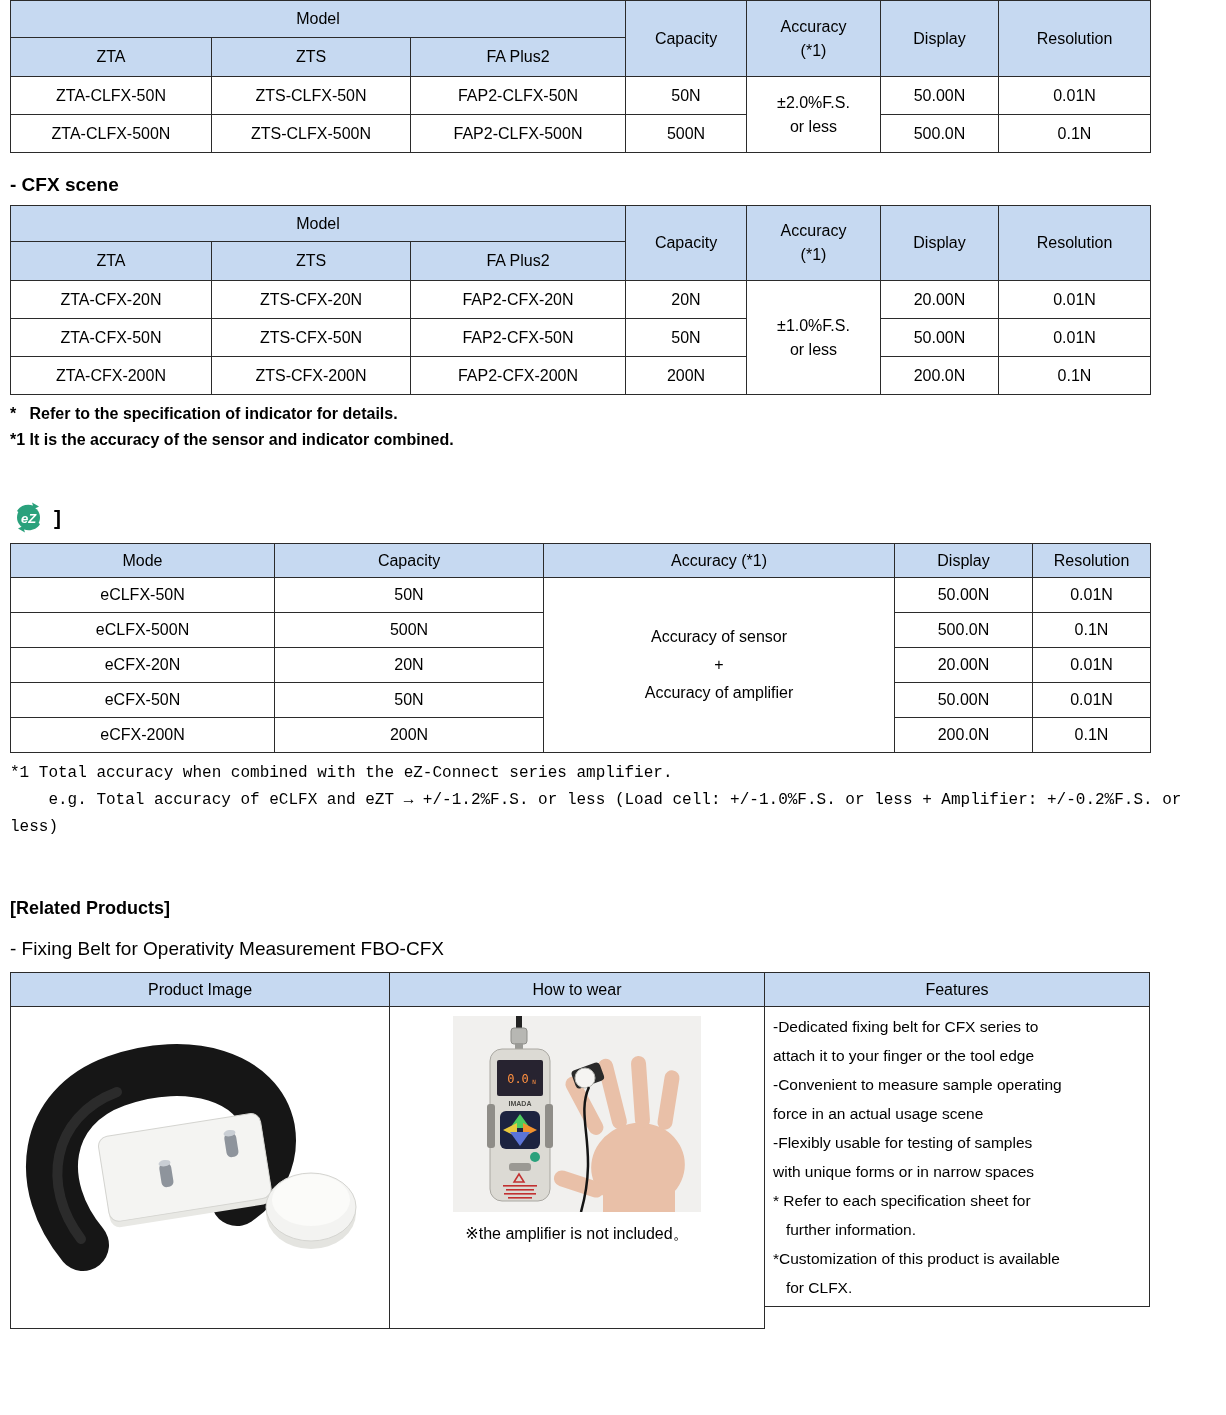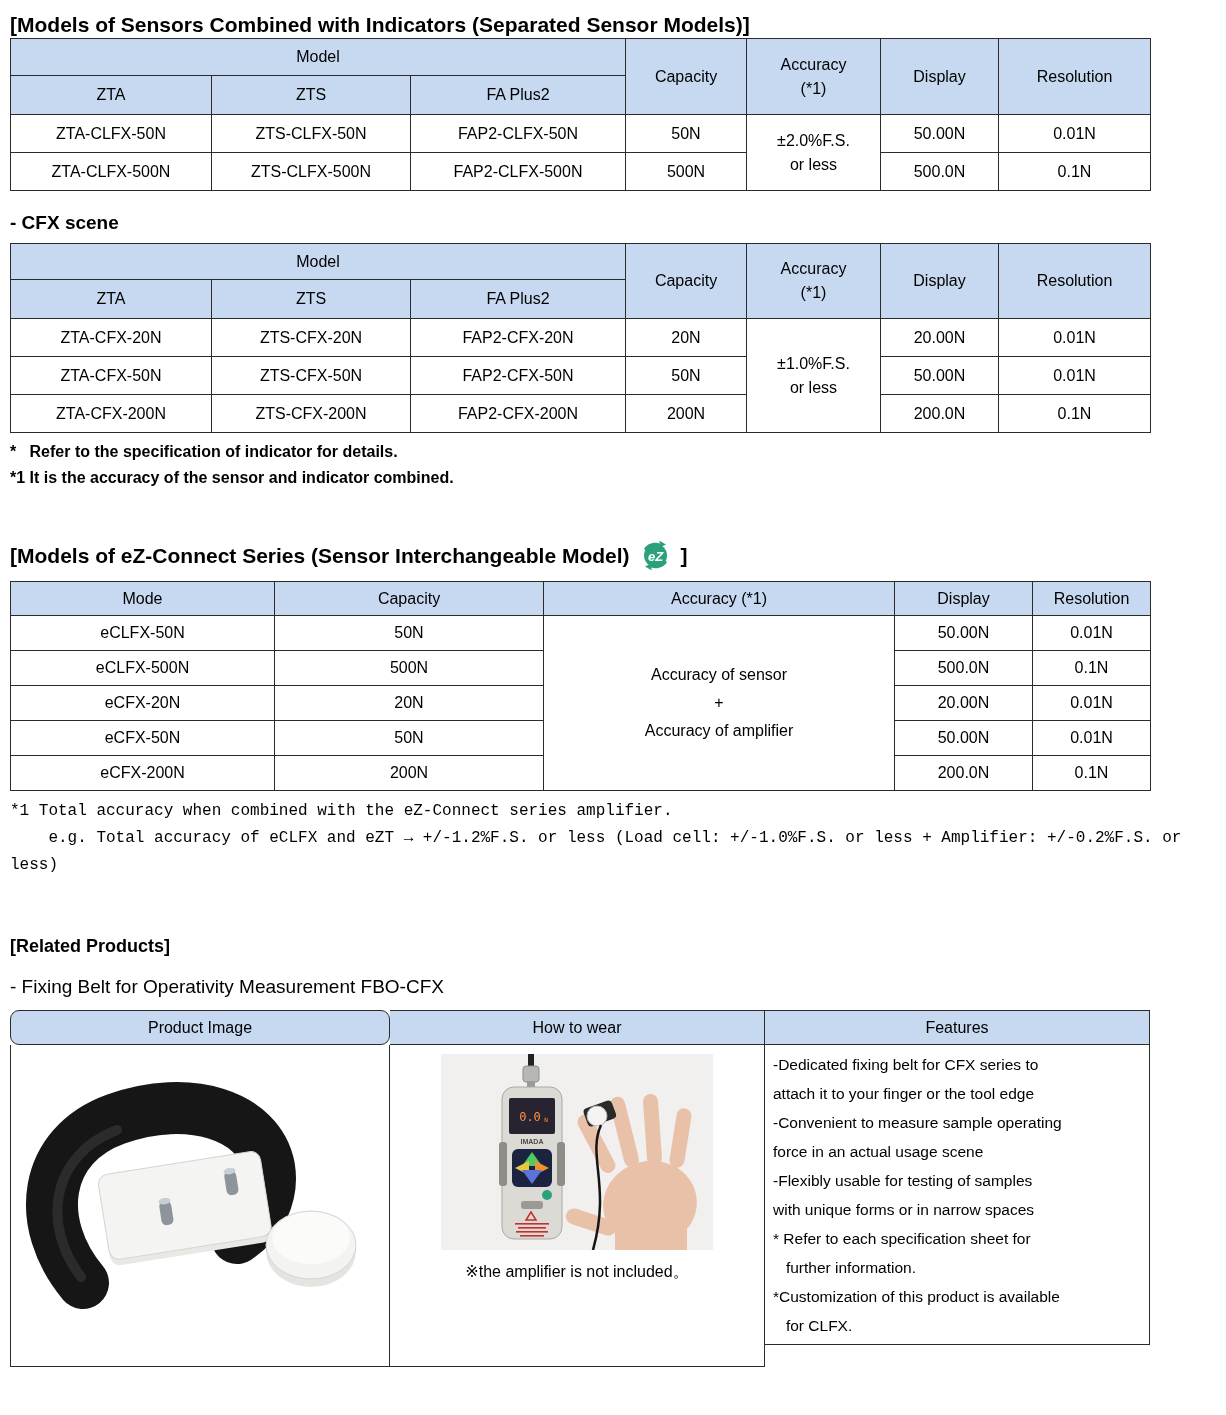--- a/index.html
+++ b/index.html
@@ -22,36 +22,35 @@
       margin:49px 0 10px 0;line-height:26px;}
   .ez-notes{margin-top:7px;}
   .ez-notes div{font-size:16px;line-height:27px;white-space:pre;font-family:Liberation Mono, monospace;}
   .related-title{font-size:18px;font-weight:bold;margin:55px 0 0 0;line-height:25px;}
   
   .t4{width:1140px;}
   .t4row{display:grid;grid-template-columns:380px 375px 385px;align-items:start;}
   .t4 .cell{box-sizing:border-box;border-color:#2b2b2b;border-style:solid;border-width:0;}
   .t4 .h{background:#c6d9f1;height:35px;display:flex;align-items:center;justify-content:center;
       font-size:16px;}
-  .t4 .h1{border-width:1px;border-radius:9px;}
+  .t4 .h1{border-width:1px;}
   .t4 .h2,.t4 .h3{border-width:1px 1px 1px 0;}
   .t4 .c1{border-width:0 1px 1px 1px;height:322px;}
   .t4 .c2{border-width:0 1px 1px 0;height:322px;}
   .t4 .c3{border-width:0 1px 1px 0;height:300px;}
-  .photo-box{width:248px;height:196px;margin:9px auto 0 auto;background:#f1f0ee;padding-left:24px;}
+  .photo-box{width:248px;height:196px;margin:9px auto 0 auto;background:#f1f0ee;}
   .photo-caption{text-align:center;font-size:16px;margin-top:12px;}
   .features{padding:5px 4px 0 8px;}
   .features div{font-size:15.5px;line-height:29px;white-space:pre;}
 </style>
 </head>
 <body>
 
 <div class="page">
 
-  <div class="doc-title">[Models of Sensors Combined with Indicators (Separated Sensor Models)]</div>
 
 
   <table class="spec">
     <colgroup>
       <col style="width:201px">
         <col style="width:199px">
         <col style="width:215px">
       <col style="width:121px">
         <col style="width:134px">
         <col style="width:118px">
@@ -154,21 +153,20 @@
       </tr>
     </tbody>
   </table>
 
   <div class="notes">
     <div>*   Refer to the specification of indicator for details.</div>
     <div>*1 It is the accuracy of the sensor and indicator combined.</div>
   </div>
 
   <div class="ez-title">
-    <span>[Models of eZ-Connect Series (Sensor Interchangeable Model)</span>
     <svg width="37" height="31" viewBox="0 0 37 31">
       <circle cx="18.5" cy="15.5" r="11.5" fill="#2aa17c"></circle>
       <path d="M7,9 C10,3.5 17,1.5 23,3.5 L22,0.5 L29,4.5 L22,8 L23,5.5 C17.5,3.8 11.5,5.5 9,10.5 Z" fill="#2aa17c"></path>
       <path d="M30,22 C27,27.5 20,29.5 14,27.5 L15,30.5 L8,26.5 L15,23 L14,25.5 C19.5,27.2 25.5,25.5 28,20.5 Z" fill="#2aa17c"></path>
       <text x="18.5" y="20.5" text-anchor="middle" font-size="13" font-style="italic" font-weight="bold" fill="#ffffff" font-family="Liberation Sans, sans-serif">eZ</text>
     </svg>
     <span>]</span>
   </div>
 
   <table class="spec">

